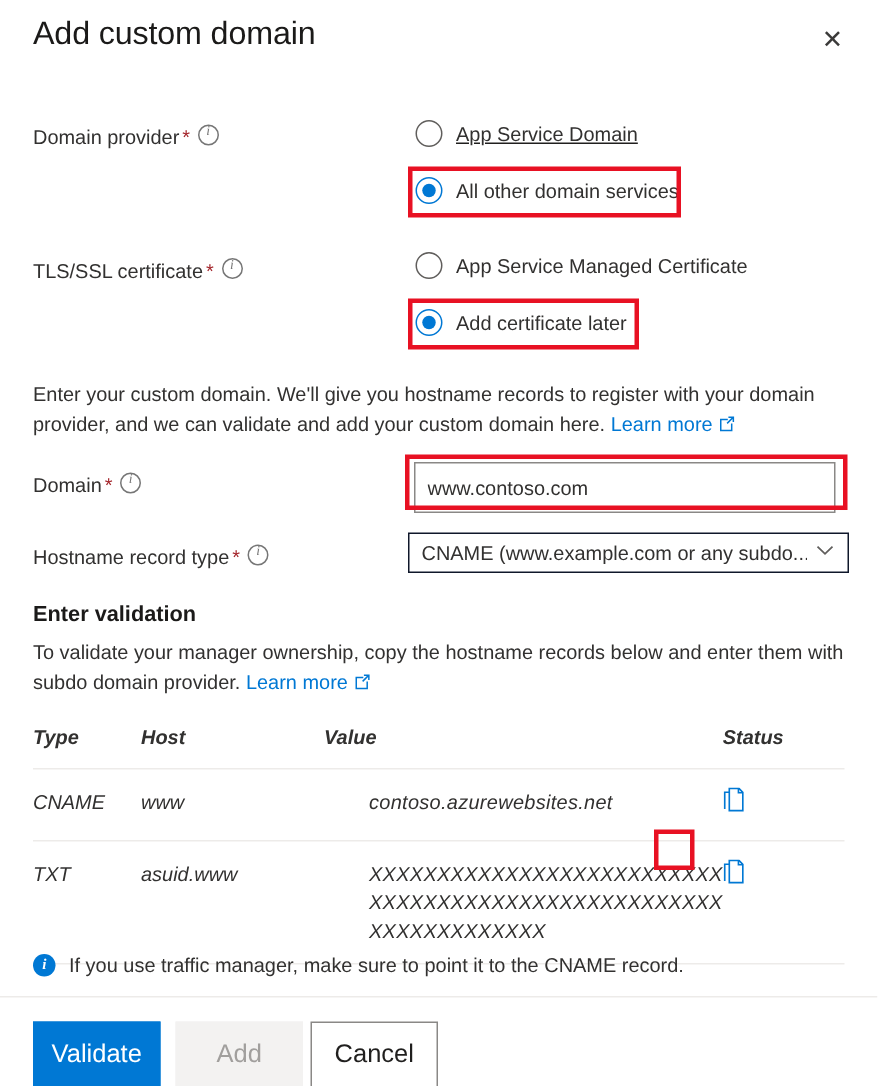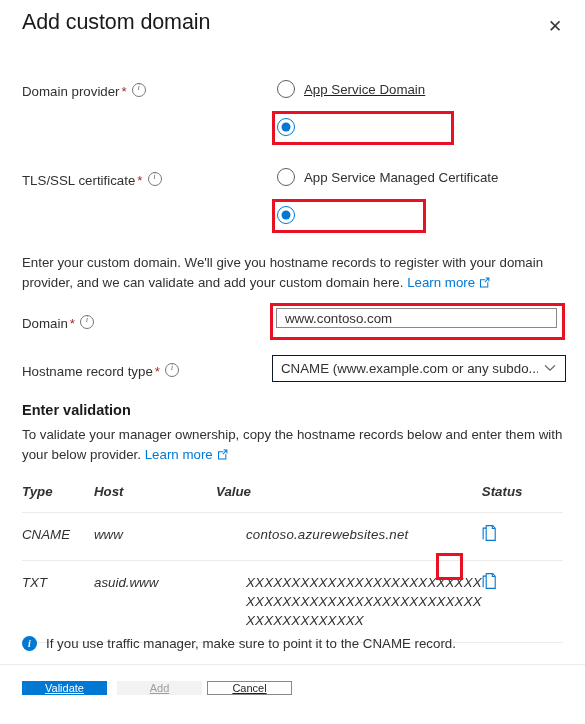--- a/index.html
+++ b/index.html
@@ -268,31 +268,30 @@
     left: 0;
     top: 664px;
     width: 585px;
     height: 1px;
     background: #edebe9;
   }
 
   
   .btn {
     position: absolute;
-    height: 14px;
+    height: 44px;
     box-sizing: border-box;
     font-family: "Liberation Sans", sans-serif;
-    font-size: 11px;
+    font-size: 17px;
     display: flex;
     align-items: center;
     justify-content: center;
     cursor: pointer;
     border: 1px solid transparent;
     user-select: none;
-    text-decoration: underline;
   }
   .btn-primary {
     background: #0078d4;
     color: #ffffff;
     border-color: #0078d4;
   }
   .btn-disabled {
     background: #f3f2f1;
     color: #a19f9d;
     border-color: #f3f2f1;
@@ -316,69 +315,71 @@
   <span>Domain provider</span><span class="req-star">*</span><span class="info-icon"></span>
 </div>
 
 <div class="radio-row" style="left:277px; top:80px;text-decoration:underline;">
   <span class="radio-mark"></span>
   <span class="radio-label">App Service Domain</span>
 </div>
 
 <div class="radio-row" style="left:277px; top:118px;">
   <span class="radio-mark checked"></span>
+  <span class="radio-label">All other domain services</span>
 </div>
 <div class="highlight-box" style="left:272px; top:111px; width:182px; height:34px;"></div>
 
 <div class="form-label" style="left:22px; top:171px;">
   <span>TLS/SSL certificate</span><span class="req-star">*</span><span class="info-icon"></span>
 </div>
 
 <div class="radio-row" style="left:277px; top:168px;">
   <span class="radio-mark"></span>
   <span class="radio-label">App Service Managed Certificate</span>
 </div>
 
 <div class="radio-row" style="left:277px; top:206px;">
   <span class="radio-mark checked"></span>
+  <span class="radio-label">Add certificate later</span>
 </div>
 <div class="highlight-box" style="left:272px; top:199px; width:154px; height:34px;"></div>
 
 <div class="body-text" style="left:22px; top:253px; width:545px;">
   <span>Enter your custom domain. We'll give you hostname records to register with your domain</span>
   <span>provider, and we can validate and add your custom domain here.</span>
   <a class="link">Learn more</a><span class="ext-icon"><svg viewBox="0 0 11 11" width="11" height="11">
         <path d="M1 2.2h5.2v1H2v6.3h6.3V5.3h1v5.2H1z" fill="#0078d4"></path>
         <path d="M6.6 0.6h3.8v3.8h-1V2.3L6.1 5.6l-.7-.7 3.2-3.3H6.6z" fill="#0078d4"></path>
       </svg></span>
 </div>
 
 <div class="form-label" style="left:22px; top:314px;">
   <span>Domain</span><span class="req-star">*</span><span class="info-icon"></span>
 </div>
-<input class="text-input" style="left: 276px; top: 308px; width: 281px; height: 20px;" value="www.contoso.com">
+<input class="text-input" style="left: 276px; top: 308px; width: 281px; height: 34px;" value="www.contoso.com">
 <div class="highlight-box" style="left:270px; top:303px; width:295px; height:37px;"></div>
 
 <div class="form-label" style="left:22px; top:362px;">
   <span>Hostname record type</span><span class="req-star">*</span><span class="info-icon"></span>
 </div>
 <div class="select-box" style="left:272px; top:355px; width:294px; height:27px;">
   <span class="select-value">CNAME (www.example.com or any subdo...</span>
   <span class="chev">
     <svg viewBox="0 0 12 8" width="12" height="8">
         <path d="M1 1.4L6 6.2l5-4.8" fill="none" stroke="#605e5c" stroke-width="1.2"></path>
       </svg>
   </span>
 </div>
 
 <div class="section-title" style="left:22px; top:402px;">Enter validation</div>
 
 <div class="body-text" style="left:22px; top:425px; width:545px;">
   <span>To validate your manager ownership, copy the hostname records below and enter them with</span>
-  <span>your below provider.</span>
+  <span>subdo domain provider.</span>
   <a class="link">Learn more</a><span class="ext-icon"><svg viewBox="0 0 11 11" width="11" height="11">
         <path d="M1 2.2h5.2v1H2v6.3h6.3V5.3h1v5.2H1z" fill="#0078d4"></path>
         <path d="M6.6 0.6h3.8v3.8h-1V2.3L6.1 5.6l-.7-.7 3.2-3.3H6.6z" fill="#0078d4"></path>
       </svg></span>
 </div>
 
 <table class="rec-table">
   <thead>
     <tr>
       <th class="col-type">Type</th>

